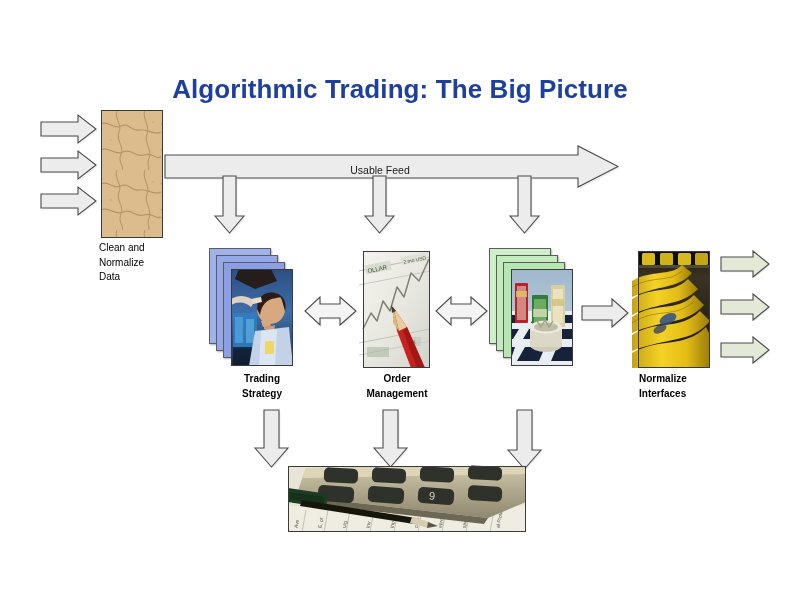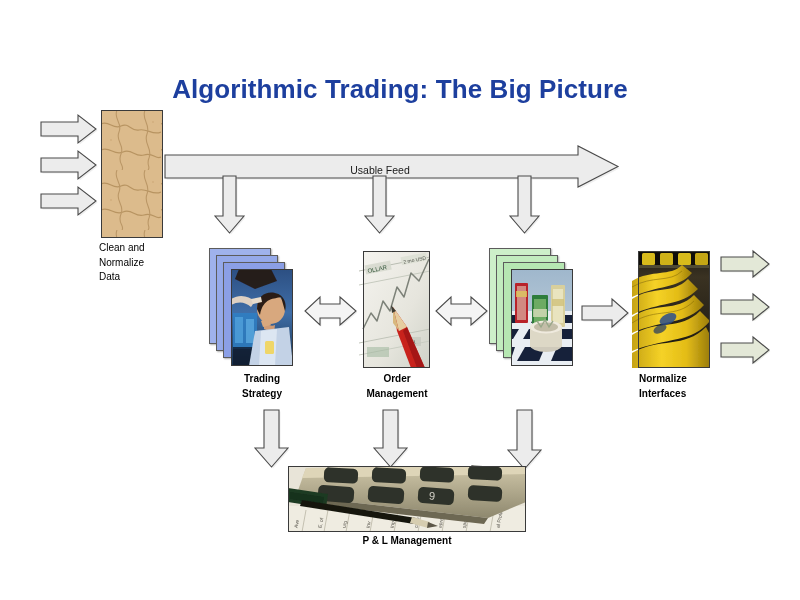--- a/index.html
+++ b/index.html
@@ -395,15 +395,14 @@
       <path d="M2,26 L36,31 L35,38 L2,33 Z" fill="#16301c"></path>
     </g>
 
     <g filter="url(#soft)">
       <path d="M14,34 L128,52 L126,58 L12,40 Z" fill="#15170f"></path>
       <path d="M124,51 L142,56 L140,62 L122,57 Z" fill="#d6cdb0"></path>
       <path d="M140,56 L150,60 L139,62 Z" fill="#5c5747"></path>
     </g>
     <rect x="0.5" y="0.5" width="237" height="65" fill="none" stroke="#3a3a3a" stroke-width="1"></rect>
   </svg>
-  <div class="label bold center" style="left:288px; top:534px; width:238px;">P &amp; L Management</div>
 
 </div>
 
 </body></html>

